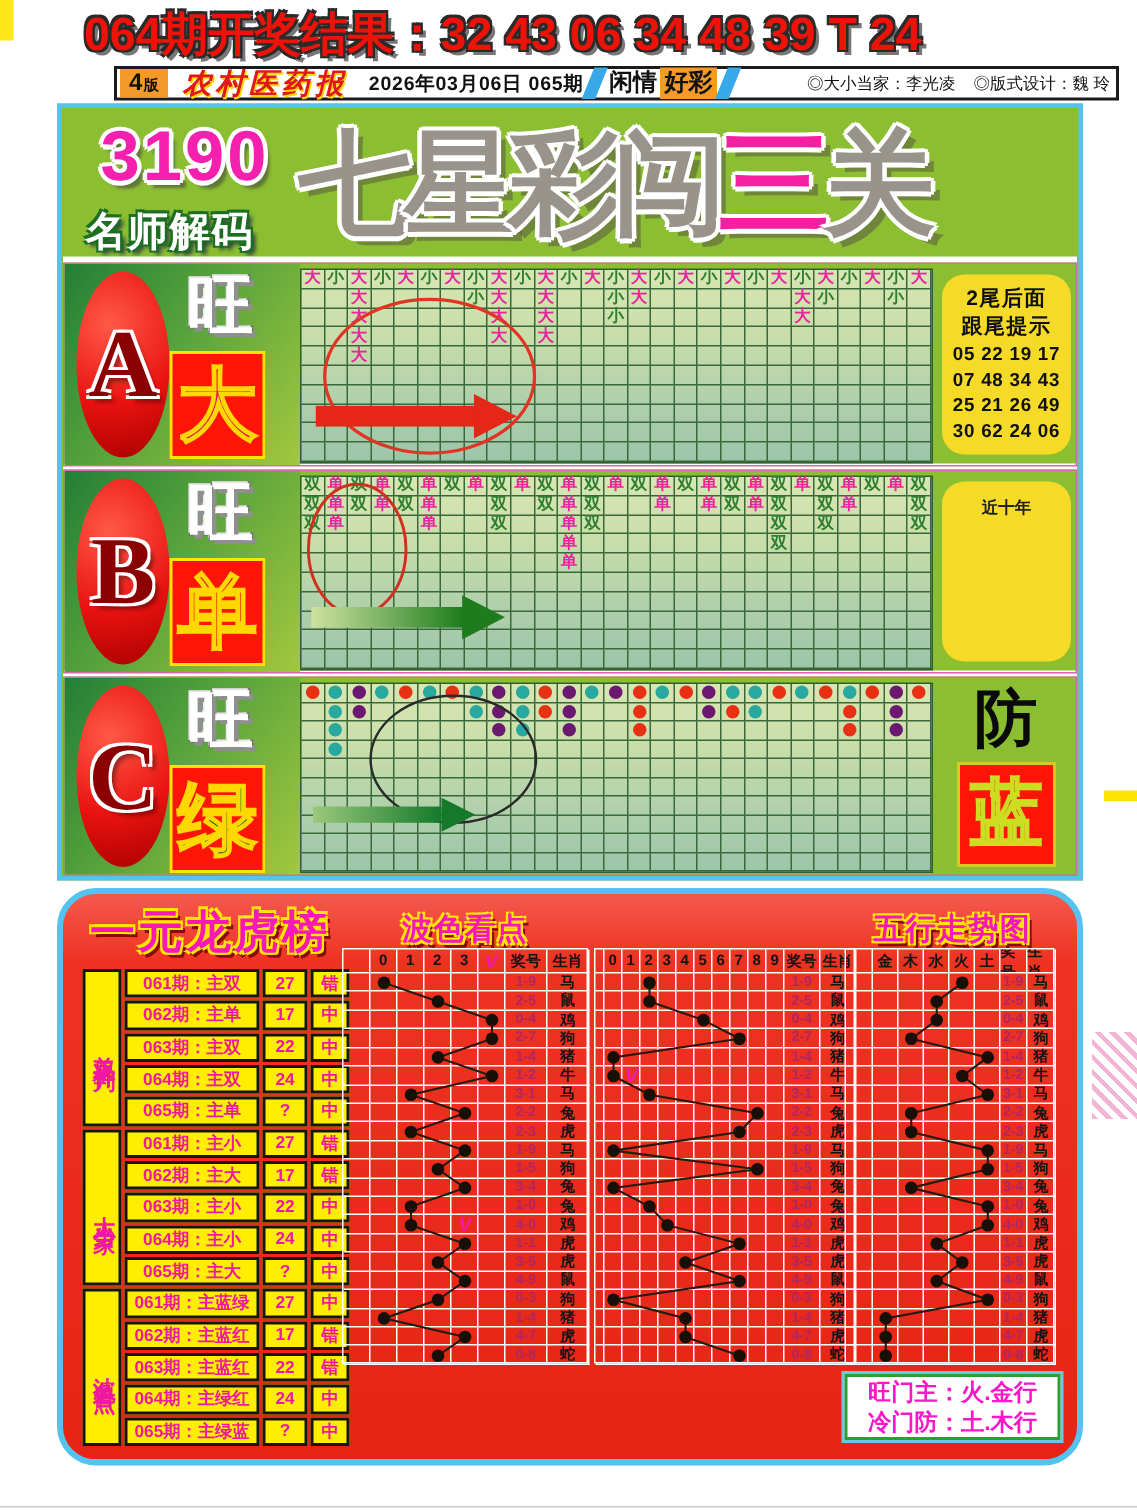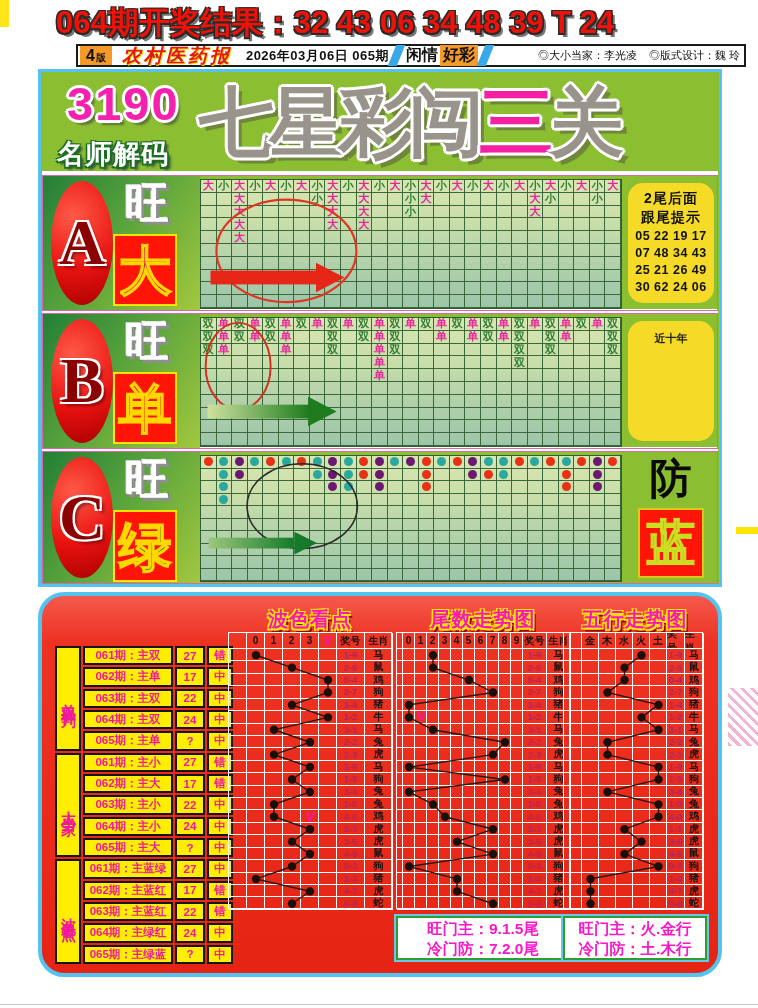--- a/index.html
+++ b/index.html
@@ -1380,22 +1380,22 @@
         </div>
       </div>
     </div>
   </div>
 
   <div class="abs yellow-dash"></div>
   <div class="abs pink-hatch"></div>
   <div class="abs bottom-rule"></div>
 
   <div class="abs bottom-panel">
+    <div class="abs ltitle board-title">一元龙虎榜</div>
     <div class="abs ltitle ctitle ct0">波色看点</div>
-    <div class="abs ltitle ctitle ct1">尾数走势图</div>
     <div class="abs ltitle ctitle ct2">五行走势图</div>
 
     <div class="abs dragon-table">
         <div class="tlabel">单双神判</div>
         <div class="tcell tc0">061期：主双</div>
         <div class="tcell tc1">27</div>
         <div class="tcell tc2">错</div>
         <div class="tcell tc0">062期：主单</div>
         <div class="tcell tc1">17</div>
         <div class="tcell tc2">中</div>
@@ -2286,23 +2286,19 @@
           <circle cx="60.5" cy="196.21428571428572" r="4.2" fill="#181008"></circle>
           <circle cx="77.5" cy="208.64285714285717" r="4.2" fill="#181008"></circle>
           <circle cx="60.5" cy="221.07142857142858" r="4.2" fill="#181008"></circle>
           <circle cx="94.5" cy="233.5" r="4.2" fill="#181008"></circle>
           <circle cx="26.5" cy="245.92857142857144" r="4.2" fill="#181008"></circle>
           <circle cx="26.5" cy="258.35714285714283" r="4.2" fill="#181008"></circle>
           <circle cx="26.5" cy="270.7857142857143" r="4.2" fill="#181008"></circle>
         </svg>
       </div>
 
-    <div class="abs summary sm1">
-      <div>旺门主：9.1.5尾</div>
-      <div>冷门防：7.2.0尾</div>
-    </div>
     <div class="abs summary sm2">
       <div>旺门主：火.金行</div>
       <div>冷门防：土.木行</div>
     </div>
   </div>
 
 </div>
 
 </body></html>

